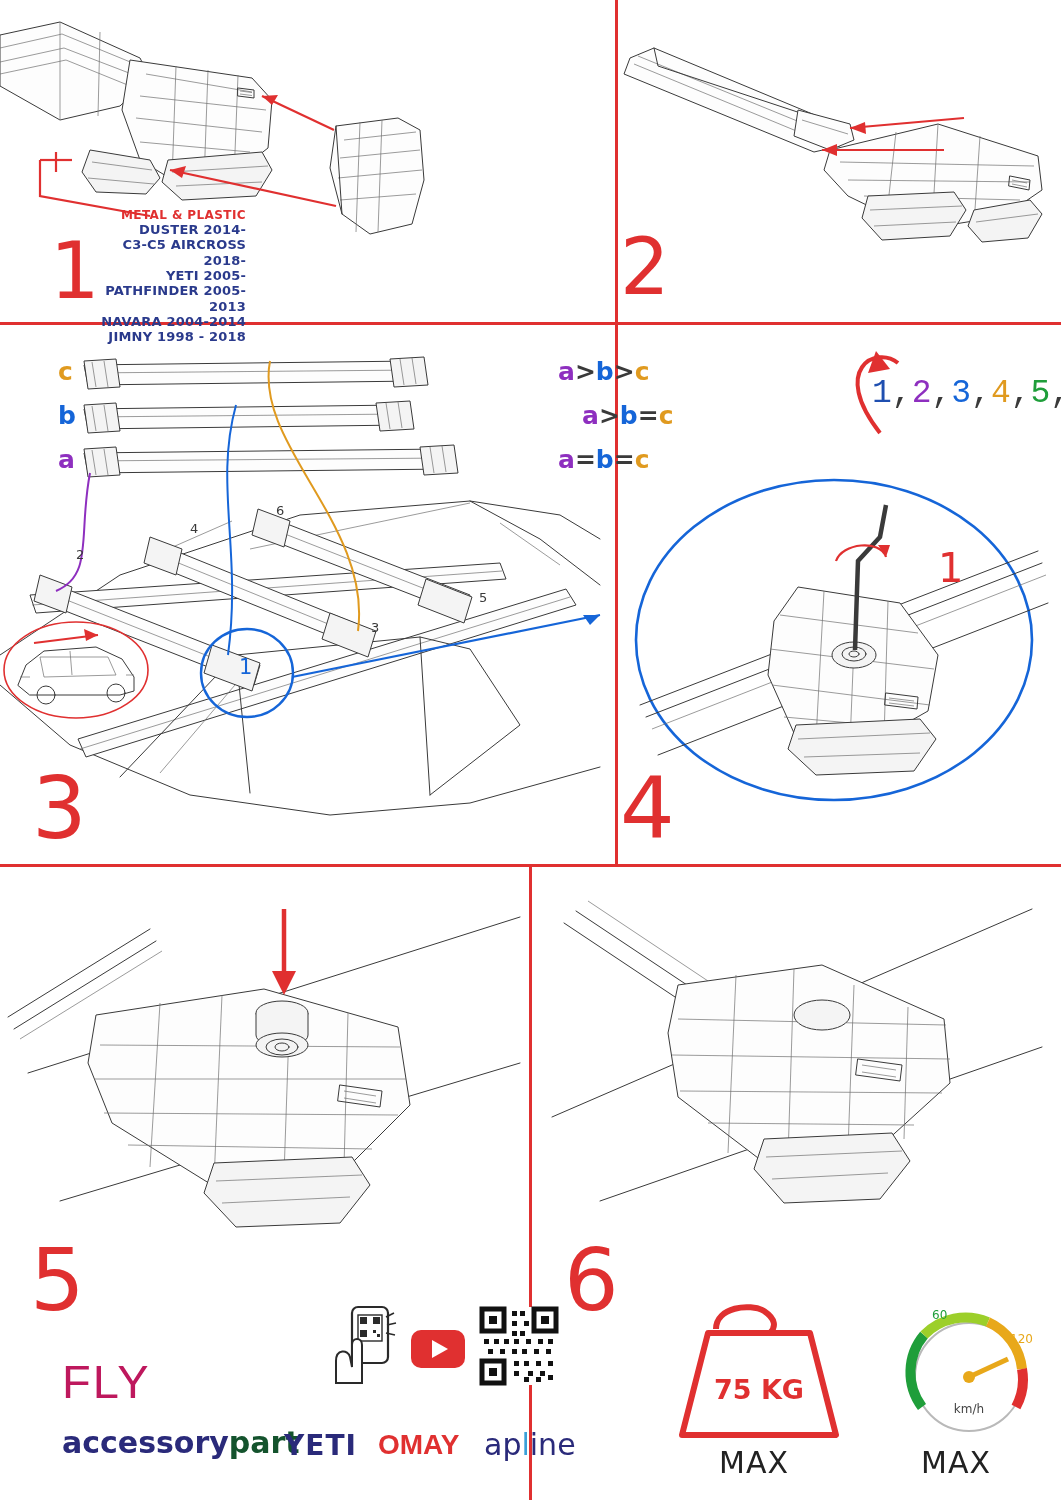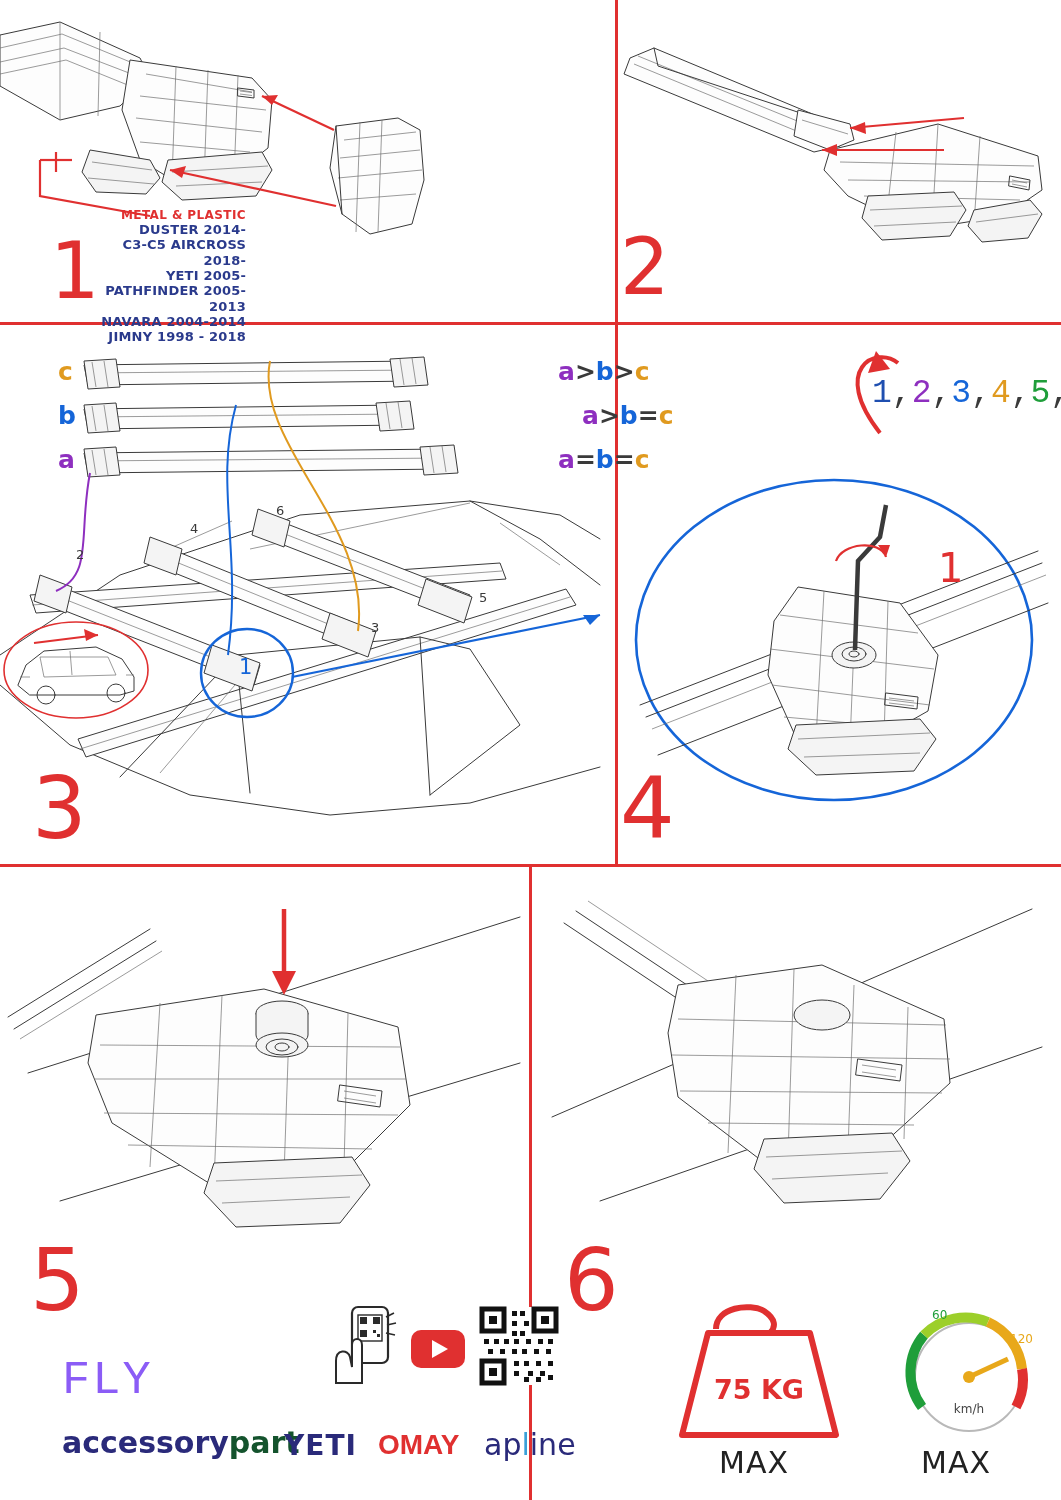--- a/index.html
+++ b/index.html
@@ -110,24 +110,24 @@
     position: absolute;
     font-family: "DejaVu Sans", sans-serif;
     color: #e03030;
     font-size: 40px;
     font-weight: 500;
   }
 
   
   .brand-fly {
     position: absolute;
-    font-family: Liberation Mono, monospace;
+    font-family: Liberation Sans, sans-serif;
     font-size: 47px;
     letter-spacing: 2px;
-    color: #8b5cf6;
+    color: #be185d;
     font-weight: 400;
   }
   .brand-accessorypart {
     position: absolute;
     font-family: "DejaVu Sans", sans-serif;
     font-size: 30px;
     font-weight: bold;
   }
   .brand-accessorypart .a1 { color: #2a2a7a; }
   .brand-accessorypart .a2 { color: #14532d; }

